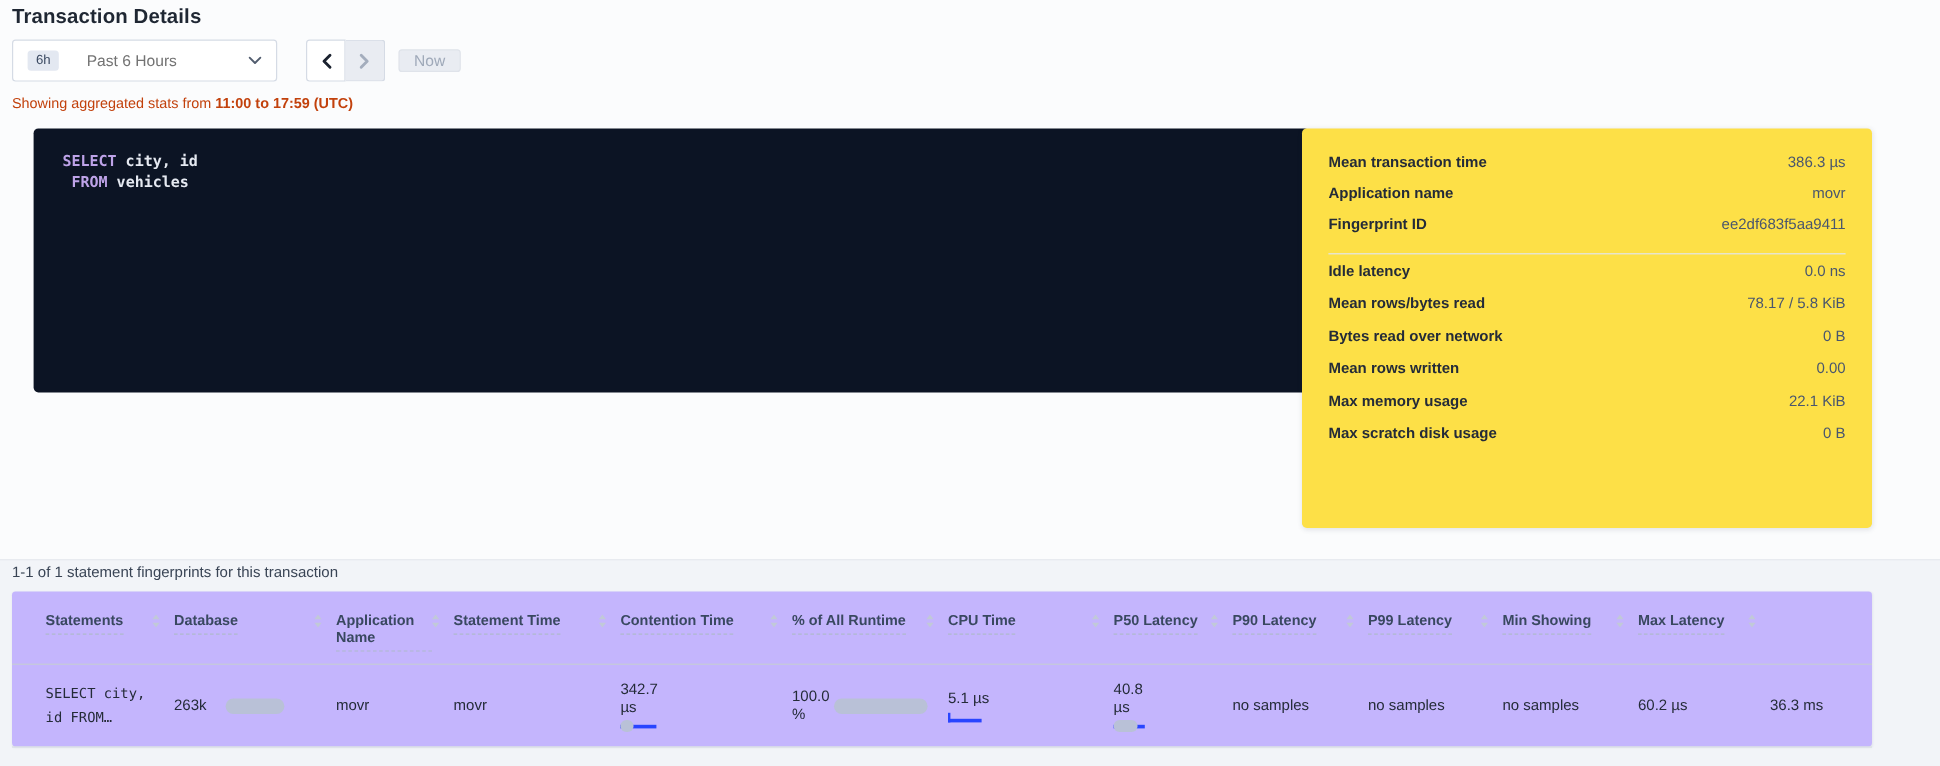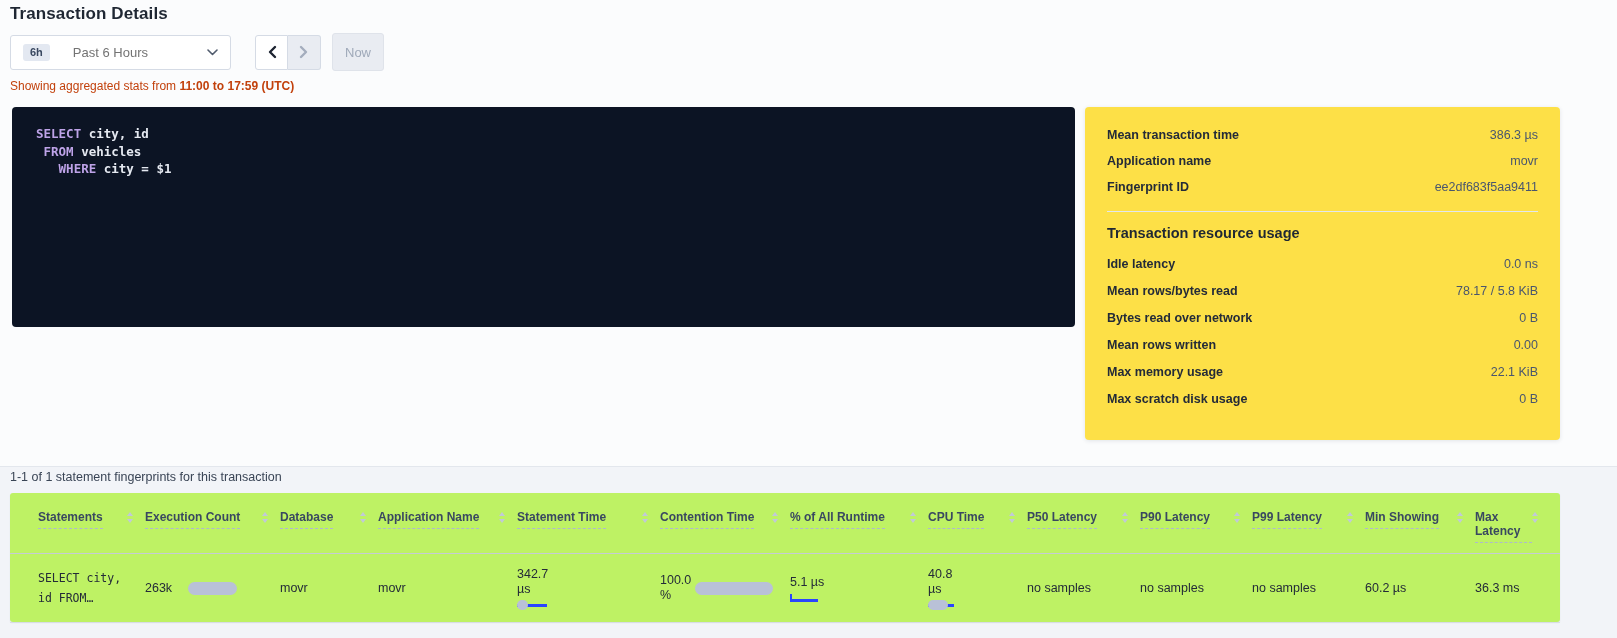--- a/index.html
+++ b/index.html
@@ -19,41 +19,41 @@
     position:absolute; left:10px; top:4px;
     font-size:17px; font-weight:700; color:#1f2733; letter-spacing:.1px;
   }
   
   .controls{ position:absolute; left:10px; top:33px; display:flex; align-items:center; }
   .time-dropdown{
     width:221px; height:35px; background:#fff; border:1px solid #d5dbe5;
     border-radius:3px; display:flex; align-items:center; padding:0 12px; cursor:pointer;
   }
   .time-badge{
-    background:#e3e8f1; border-radius:3px; font-size:11px; font-weight:700;
+    background:#e3e8f1; border-radius:3px; font-size:11px; font-weight:400;
     color:#394860; padding:3px 7px; line-height:1;
   }
   .time-label{ margin-left:11px; font-size:13px; color:#737373; flex:1;padding-left:12px; }
   .nav-group{ display:flex; margin-left:24px; }
   .nav-btn{
     width:33px; height:35px; display:flex; align-items:center; justify-content:center;
     border:1px solid #d5dbe5; background:#fff; cursor:pointer;
   }
   .nav-btn.prev{ border-radius:3px 0 0 3px; }
   .nav-btn.next{ border-radius:0 3px 3px 0; border-left:none; background:#e9ecf2; }
   .now-btn{
-    margin-left:11px; min-width:47px; height:38px; padding:0 12px;
+    margin-left:11px; min-width:47px; height:19px; padding:0 12px;
     background:#e9ecf2; border:1px solid #dfe3ea; border-radius:3px;
     color:#9fa9b9; font-size:13px; display:flex; align-items:center; justify-content:center;
   }
   .stats-note{ position:absolute; left:10px; top:79px; font-size:12px; color:#c2410c; }
   .stats-note b{ font-weight:700; }
   
   .sql-box{
-    position:absolute; left:12px; top:107px; width:1063px; height:220px;
+    position:absolute; left:28px; top:107px; width:1063px; height:220px;
     background:#0c1424; border-radius:4px; padding:18px 24px;
     font-family:"DejaVu Sans Mono", monospace; font-size:12.5px; font-weight:700;
     line-height:17.5px; color:#e5e9f1;
   }
   .sql-line{ white-space:pre; }
   .kw{ color:#bea3e8; }
   
   .summary-card{
     position:absolute; left:1085px; top:107px; width:475px; height:333px;
     background:#fde047; border-radius:4px; box-shadow:0 1px 4px rgba(44,59,82,.12);
@@ -62,21 +62,21 @@
   .kv-row{ display:flex; justify-content:space-between; align-items:center; height:26px; }
   .usage .kv-row{ height:27px; }
   .kv-label{ font-size:12.5px; font-weight:700; color:#242b38; }
   .kv-value{ font-size:12.5px; color:#49566e; }
   .card-divider{ border-top:1px solid #e2e7ee; margin-top:11px; }
   .card-section-title{ font-size:14.5px; font-weight:700; color:#1f2733; margin:13px 0 9px; }
   
   .fp-note{ position:absolute; left:10px; top:470px; font-size:12.5px; color:#394455; }
   .stmt-card{
     position:absolute; left:10px; top:493px; width:1550px; height:129px;
-    background:#bef264; border-radius:3px; box-shadow:0 1px 2px rgba(44,59,82,.07);
+    background:#c4b5fd; border-radius:3px; box-shadow:0 1px 2px rgba(44,59,82,.07);
   }
   .grid-row{
     display:grid;
     grid-template-columns:107px 135px 98px 139px 143px 130px 138px 99px 113px 112px 113px 110px auto;
     padding-left:28px; padding-right:10px;
   }
   .thead{ padding-top:17px; padding-bottom:10px; border-bottom:1px solid #c5cbd6; }
   .th{
     display:flex; justify-content:space-between; align-items:flex-start;
     padding-right:12px; cursor:pointer;
@@ -142,38 +142,36 @@
     </button>
   </div>
   <button class="now-btn">Now</button>
 </div>
 
 <div class="stats-note"><span>Showing aggregated stats from </span><b>11:00 to 17:59 (UTC)</b></div>
 
 <div class="sql-box">
   <div class="sql-line"><span class="kw">SELECT</span><span> city, id</span></div>
   <div class="sql-line"><span class="kw"> FROM</span><span> vehicles</span></div>
-  <div class="sql-line"><span class="kw">   WHERE</span><span> city = $1</span></div>
 </div>
 
 <div class="summary-card">
   <div class="kv-row">
     <span class="kv-label">Mean transaction time</span>
     <span class="kv-value">386.3 µs</span>
   </div>
   <div class="kv-row">
     <span class="kv-label">Application name</span>
     <span class="kv-value">movr</span>
   </div>
   <div class="kv-row">
     <span class="kv-label">Fingerprint ID</span>
     <span class="kv-value">ee2df683f5aa9411</span>
   </div>
   <div class="card-divider"></div>
-  <div class="card-section-title">Transaction resource usage</div>
   <div class="usage">
     <div class="kv-row">
       <span class="kv-label">Idle latency</span>
       <span class="kv-value">0.0 ns</span>
     </div>
     <div class="kv-row">
       <span class="kv-label">Mean rows/bytes read</span>
       <span class="kv-value">78.17 / 5.8 KiB</span>
     </div>
     <div class="kv-row">
@@ -194,27 +192,20 @@
     </div>
   </div>
 </div>
 
 <div class="fp-note">1-1 of 1 statement fingerprints for this transaction</div>
 
 <div class="stmt-card">
   <div class="grid-row thead">
     <div class="th">
       <span class="th-label">Statements</span>
-      <span class="sort-icon">
-          <i class="tri-up"></i>
-          <i class="tri-down"></i>
-        </span>
-    </div>
-    <div class="th">
-      <span class="th-label">Execution Count</span>
       <span class="sort-icon">
           <i class="tri-up"></i>
           <i class="tri-down"></i>
         </span>
     </div>
     <div class="th">
       <span class="th-label">Database</span>
       <span class="sort-icon">
           <i class="tri-up"></i>
           <i class="tri-down"></i>

